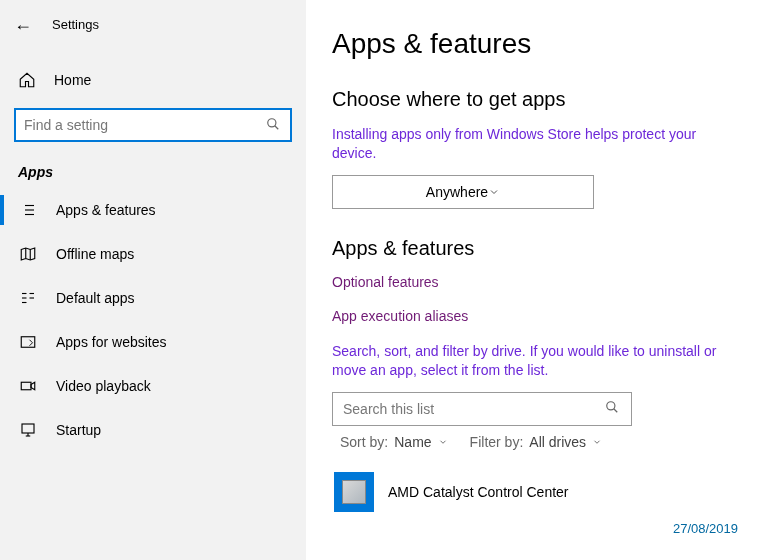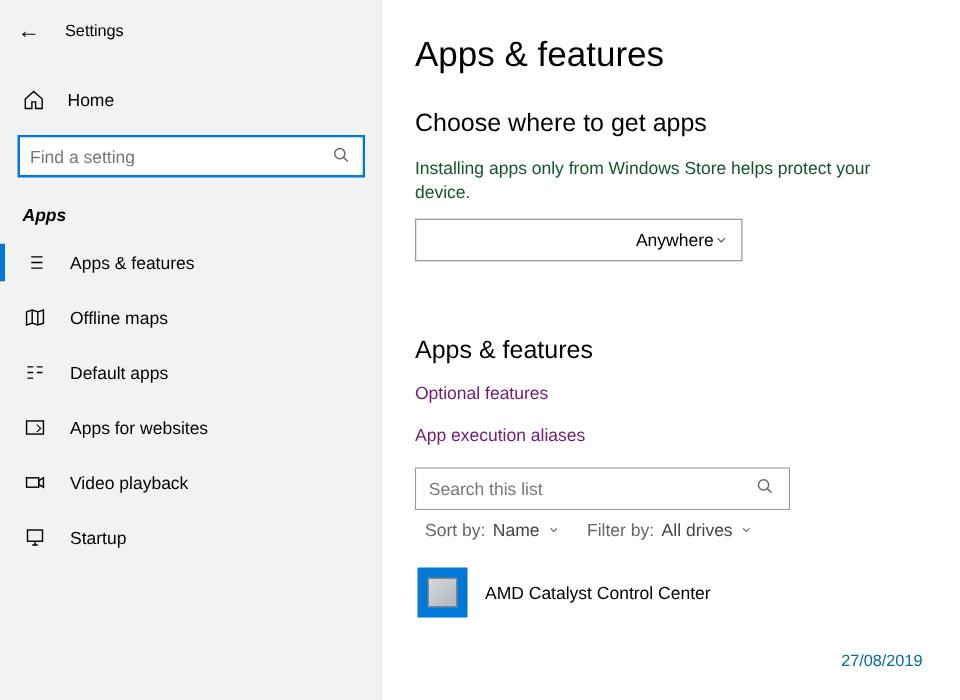--- a/index.html
+++ b/index.html
@@ -18,22 +18,22 @@
     .search-icn { position: absolute; right: 10px; color: #666; pointer-events: none; }
     .section-label { padding: 12px 18px 8px 18px; font-weight: 600; font-size: 14px; font-style: italic; }
     .nav { display: flex; flex-direction: column; }
     .nav-item { display: flex; align-items: center; height: 44px; padding-left: 18px; gap: 18px; cursor: pointer; position: relative; }
     .nav-item.active::before { content: ""; position: absolute; left: 0; top: 7px; bottom: 7px; width: 4px; background: #0078d7; }
     .nav-icon { width: 20px; display: flex; align-items: center; justify-content: center; }
     .nav-icon svg { width: 18px; height: 18px; display: block; }
     .main { flex: 1; padding: 28px 24px 0 26px; overflow: hidden; position: relative; }
     .h1 { font-size: 28px; font-weight: 400; margin-bottom: 28px; }
     .h2 { font-size: 20px; font-weight: 400; margin-bottom: 14px; }
-    .body-text { font-size: 14px; color: #14532d; margin-bottom: 12px; line-height: 1.35; }
-    .dropdown { width: 262px; height: 34px; border: 1px solid #999; display: flex; align-items: center; justify-content: flex-end; padding: 0 10px; cursor: pointer; margin-bottom: 60px; background:#fff; }
+    .body-text { font-size: 14px; color: #6d28d9; margin-bottom: 12px; line-height: 1.35; }
+    .dropdown { width: 262px; height: 34px; border: 1px solid #999; display: flex; align-items: center; justify-content: center; padding: 0 10px; cursor: pointer; margin-bottom: 28px; background:#fff; }
     .chev svg { width: 12px; height: 12px; display: block; }
     .link { color: #701a75; font-size: 14px; cursor: pointer; margin-bottom: 18px; display: inline-block; }
     .search-list { position: relative; width: 300px; height: 34px; border: 1px solid #999; display: flex; align-items: center; margin-bottom: 8px; background:#c2410c; }
     .search-list input { border: none; outline: none; width: 100%; height: 100%; padding: 0 30px 0 10px; font-size: 14px; font-family: inherit; }
     .search-list input::placeholder { color: #777; }
     .search-list .search-icn { right: 12px; }
     .sort-row { display: flex; gap: 22px; font-size: 14px; color: #444; margin-bottom: 16px; padding-left: 8px; }
     .sort-item { display: flex; align-items: center; gap: 6px; cursor: pointer; }
     .sort-label { color: #666; }
     .mini-chev svg { width: 10px; height: 10px; display: block; }
@@ -153,20 +153,21 @@
         <svg viewBox="0 0 24 24" fill="none" stroke="#555" stroke-width="2">
             <polyline points="6 9 12 15 18 9"></polyline>
           </svg>
       </span>
     </div>
 
     <div class="h2">Apps &amp; features</div>
     <div><span class="link">Optional features</span></div>
     <div><span class="link">App execution aliases</span></div>
 
+    <div class="body-text">Search, sort, and filter by drive. If you would like to uninstall or move an app, select it from the list.</div>
 
     <div class="search-list">
       <input type="text" placeholder="Search this list" style="">
       <span class="search-icn">
         <svg width="14" height="14" viewBox="0 0 24 24" fill="none" stroke="#666" stroke-width="2">
             <circle cx="10" cy="10" r="7"></circle>
             <line x1="21" y1="21" x2="15" y2="15"></line>
           </svg>
       </span>
     </div>

